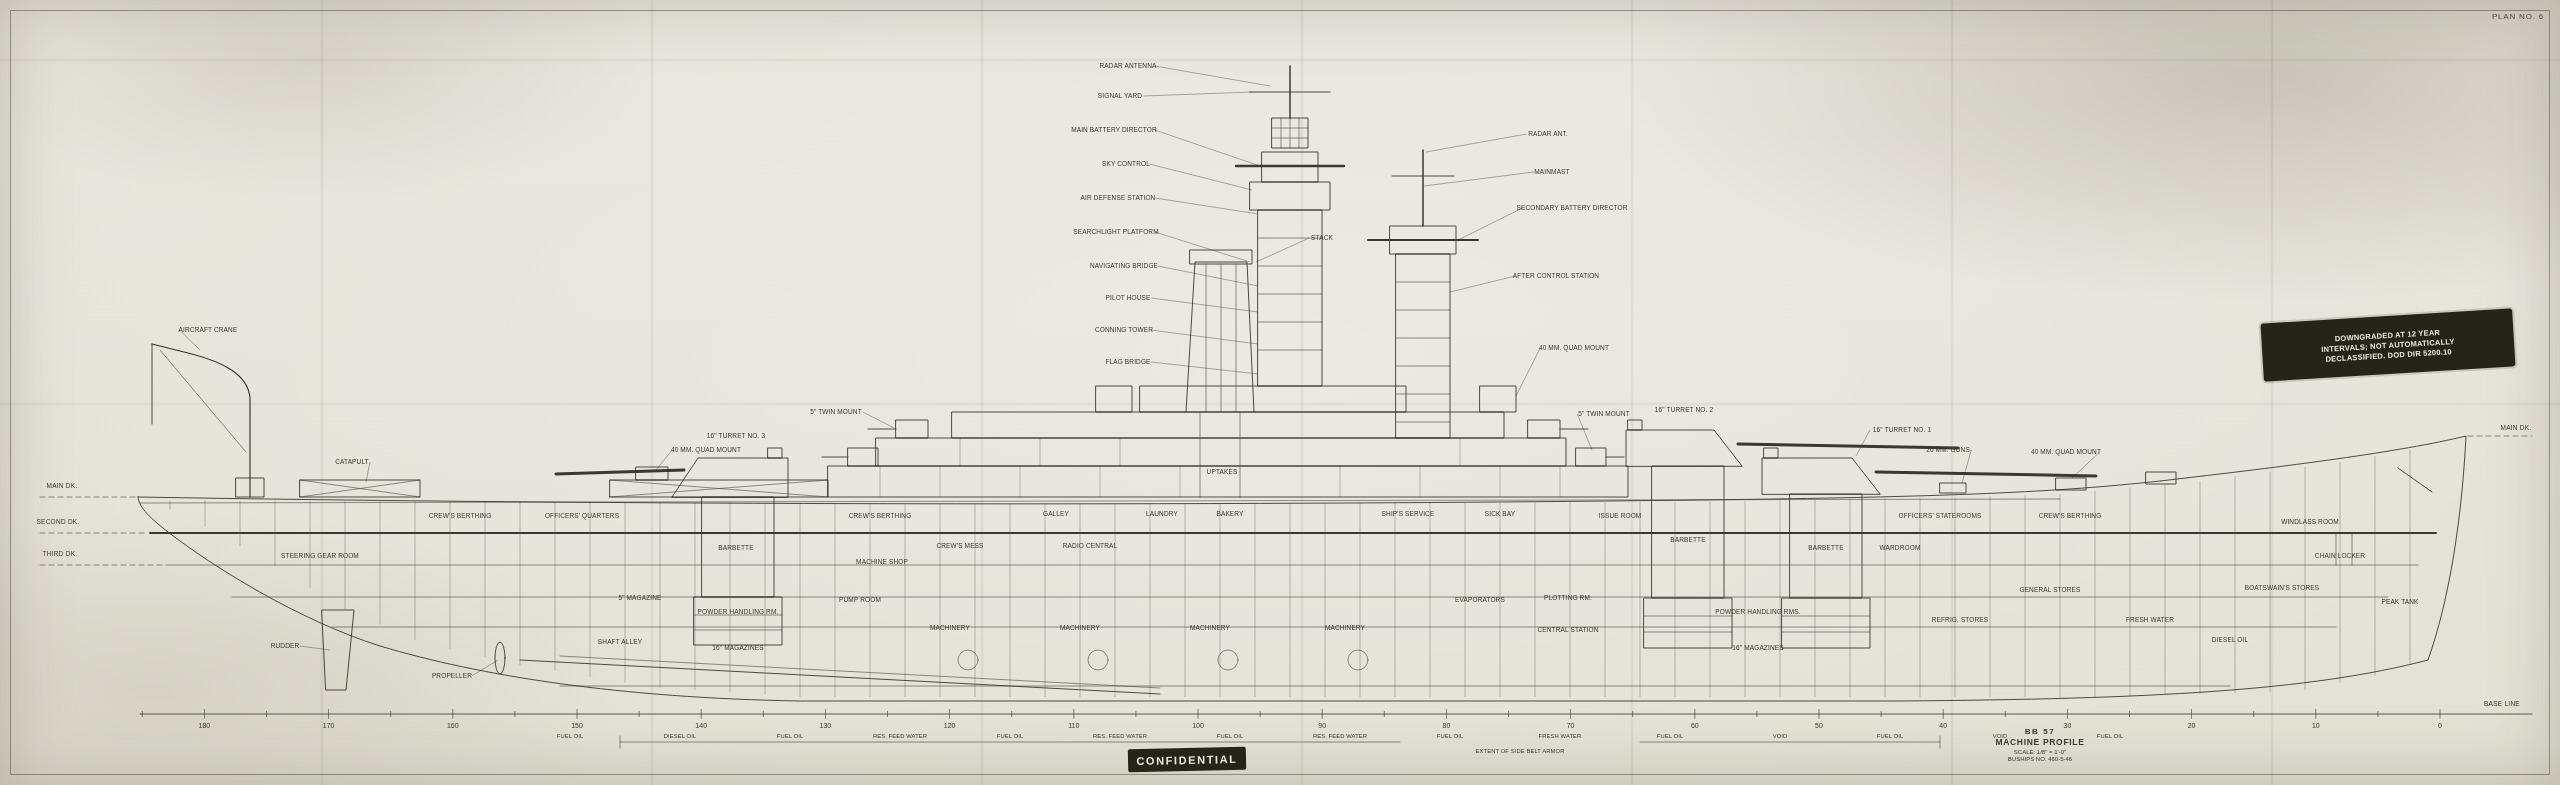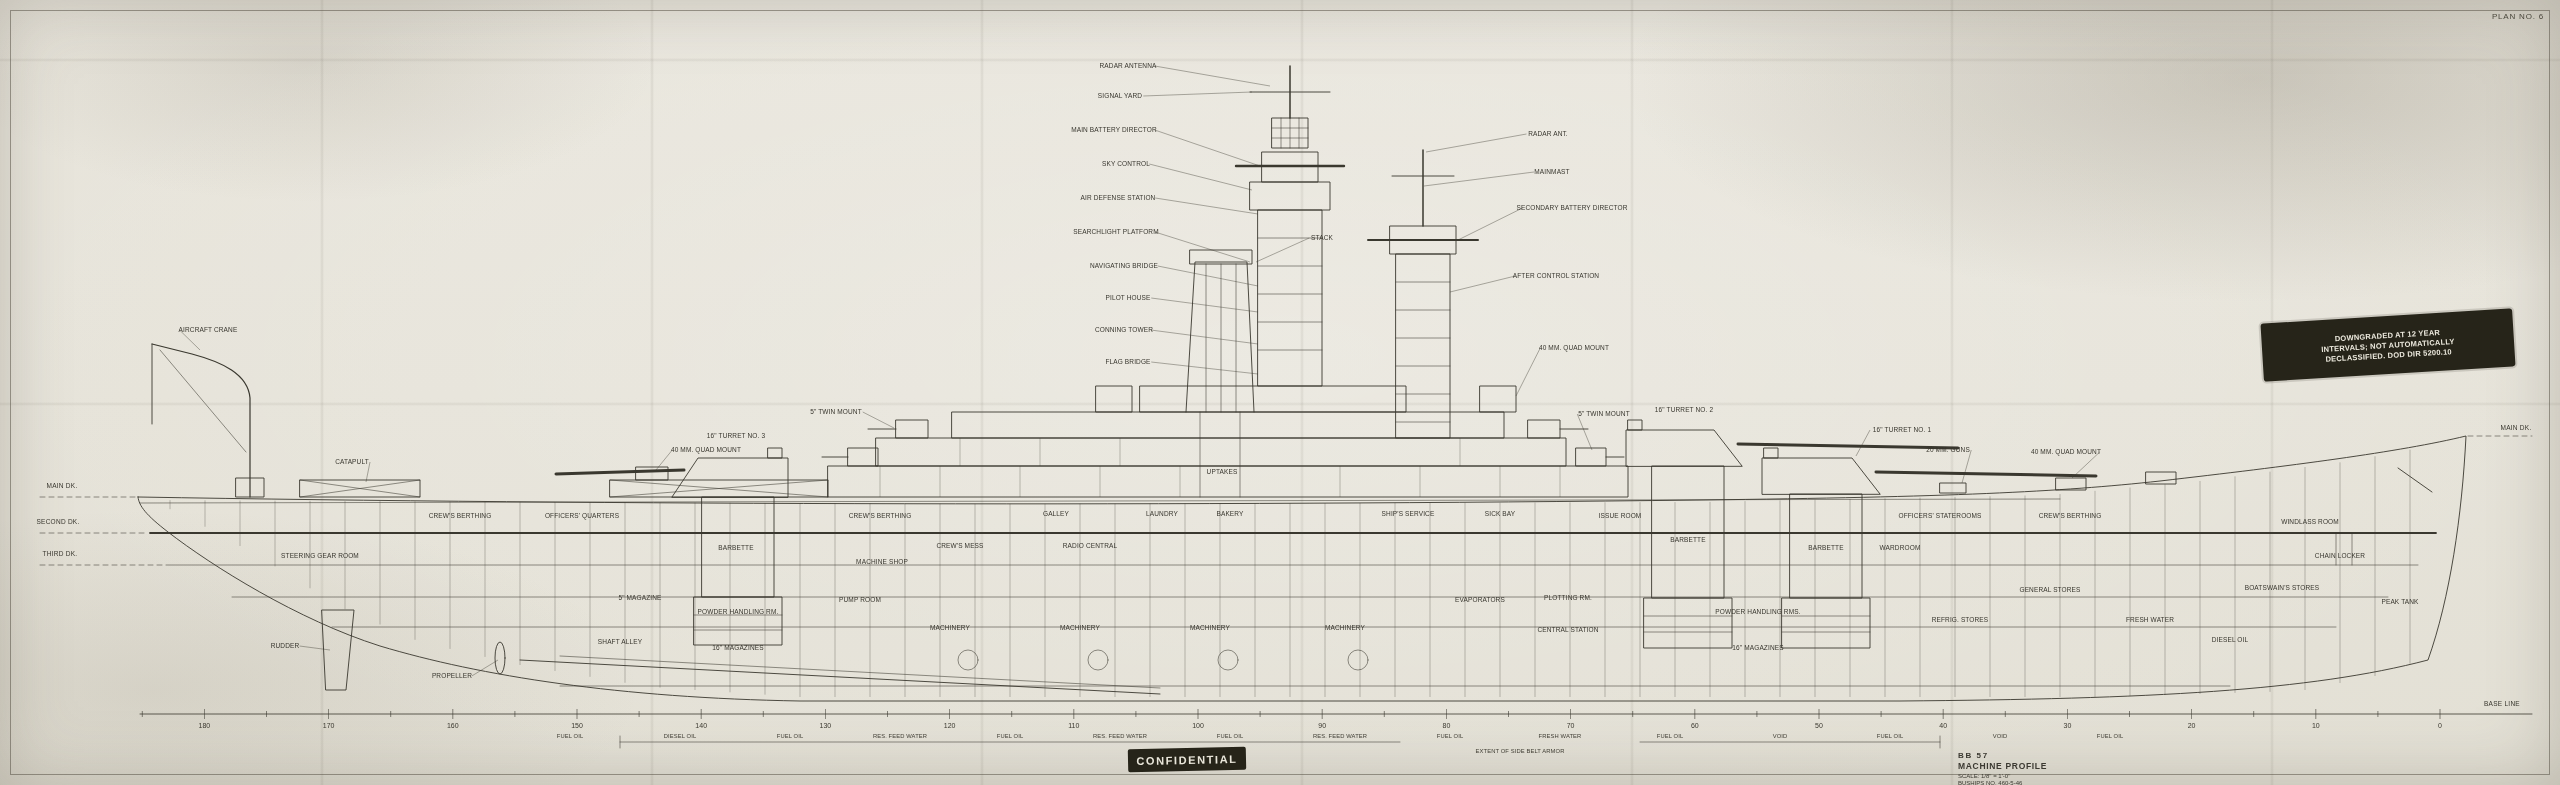--- a/index.html
+++ b/index.html
@@ -32,21 +32,21 @@
   .wl{font-size:6.5px;letter-spacing:.04em;}
   #plan-no{position:absolute;top:12px;right:16px;font-size:8px;letter-spacing:.1em;color:#4a473c;}
   #declass{position:absolute;left:2262px;top:316px;width:252px;height:58px;
     background:#262419;color:#ece9dd;transform:rotate(-3.5deg);
     display:flex;flex-direction:column;justify-content:center;align-items:center;gap:1px;
     font-size:7.5px;font-weight:bold;letter-spacing:.03em;text-align:center;
     box-shadow:0 0 0 2px rgba(38,36,25,.15);border-radius:3px;}
   #confidential{position:absolute;left:1128px;top:748px;width:118px;height:23px;
     background:#262419;color:#e9e6da;font-weight:bold;font-size:11px;letter-spacing:1.6px;
     display:flex;align-items:center;justify-content:center;transform:rotate(-1.2deg);border-radius:2px;}
-  #titleblock{position:absolute;left:1958px;top:727px;width:164px;color:#3b3931;margin-top:24px;}
+  #titleblock{position:absolute;left:1958px;top:727px;width:164px;text-align:center;color:#3b3931;}
   #titleblock .tb1{font-size:8px;font-weight:bold;letter-spacing:.2em;}
   #titleblock .tb2{font-size:8.5px;font-weight:bold;letter-spacing:.08em;margin-top:1px;}
   #titleblock .tb3{font-size:6px;margin-top:2px;}
   #titleblock .tb4{font-size:6px;margin-top:1px;}
 </style>
 </head>
 <body>
 
 <div id="paper">
 

